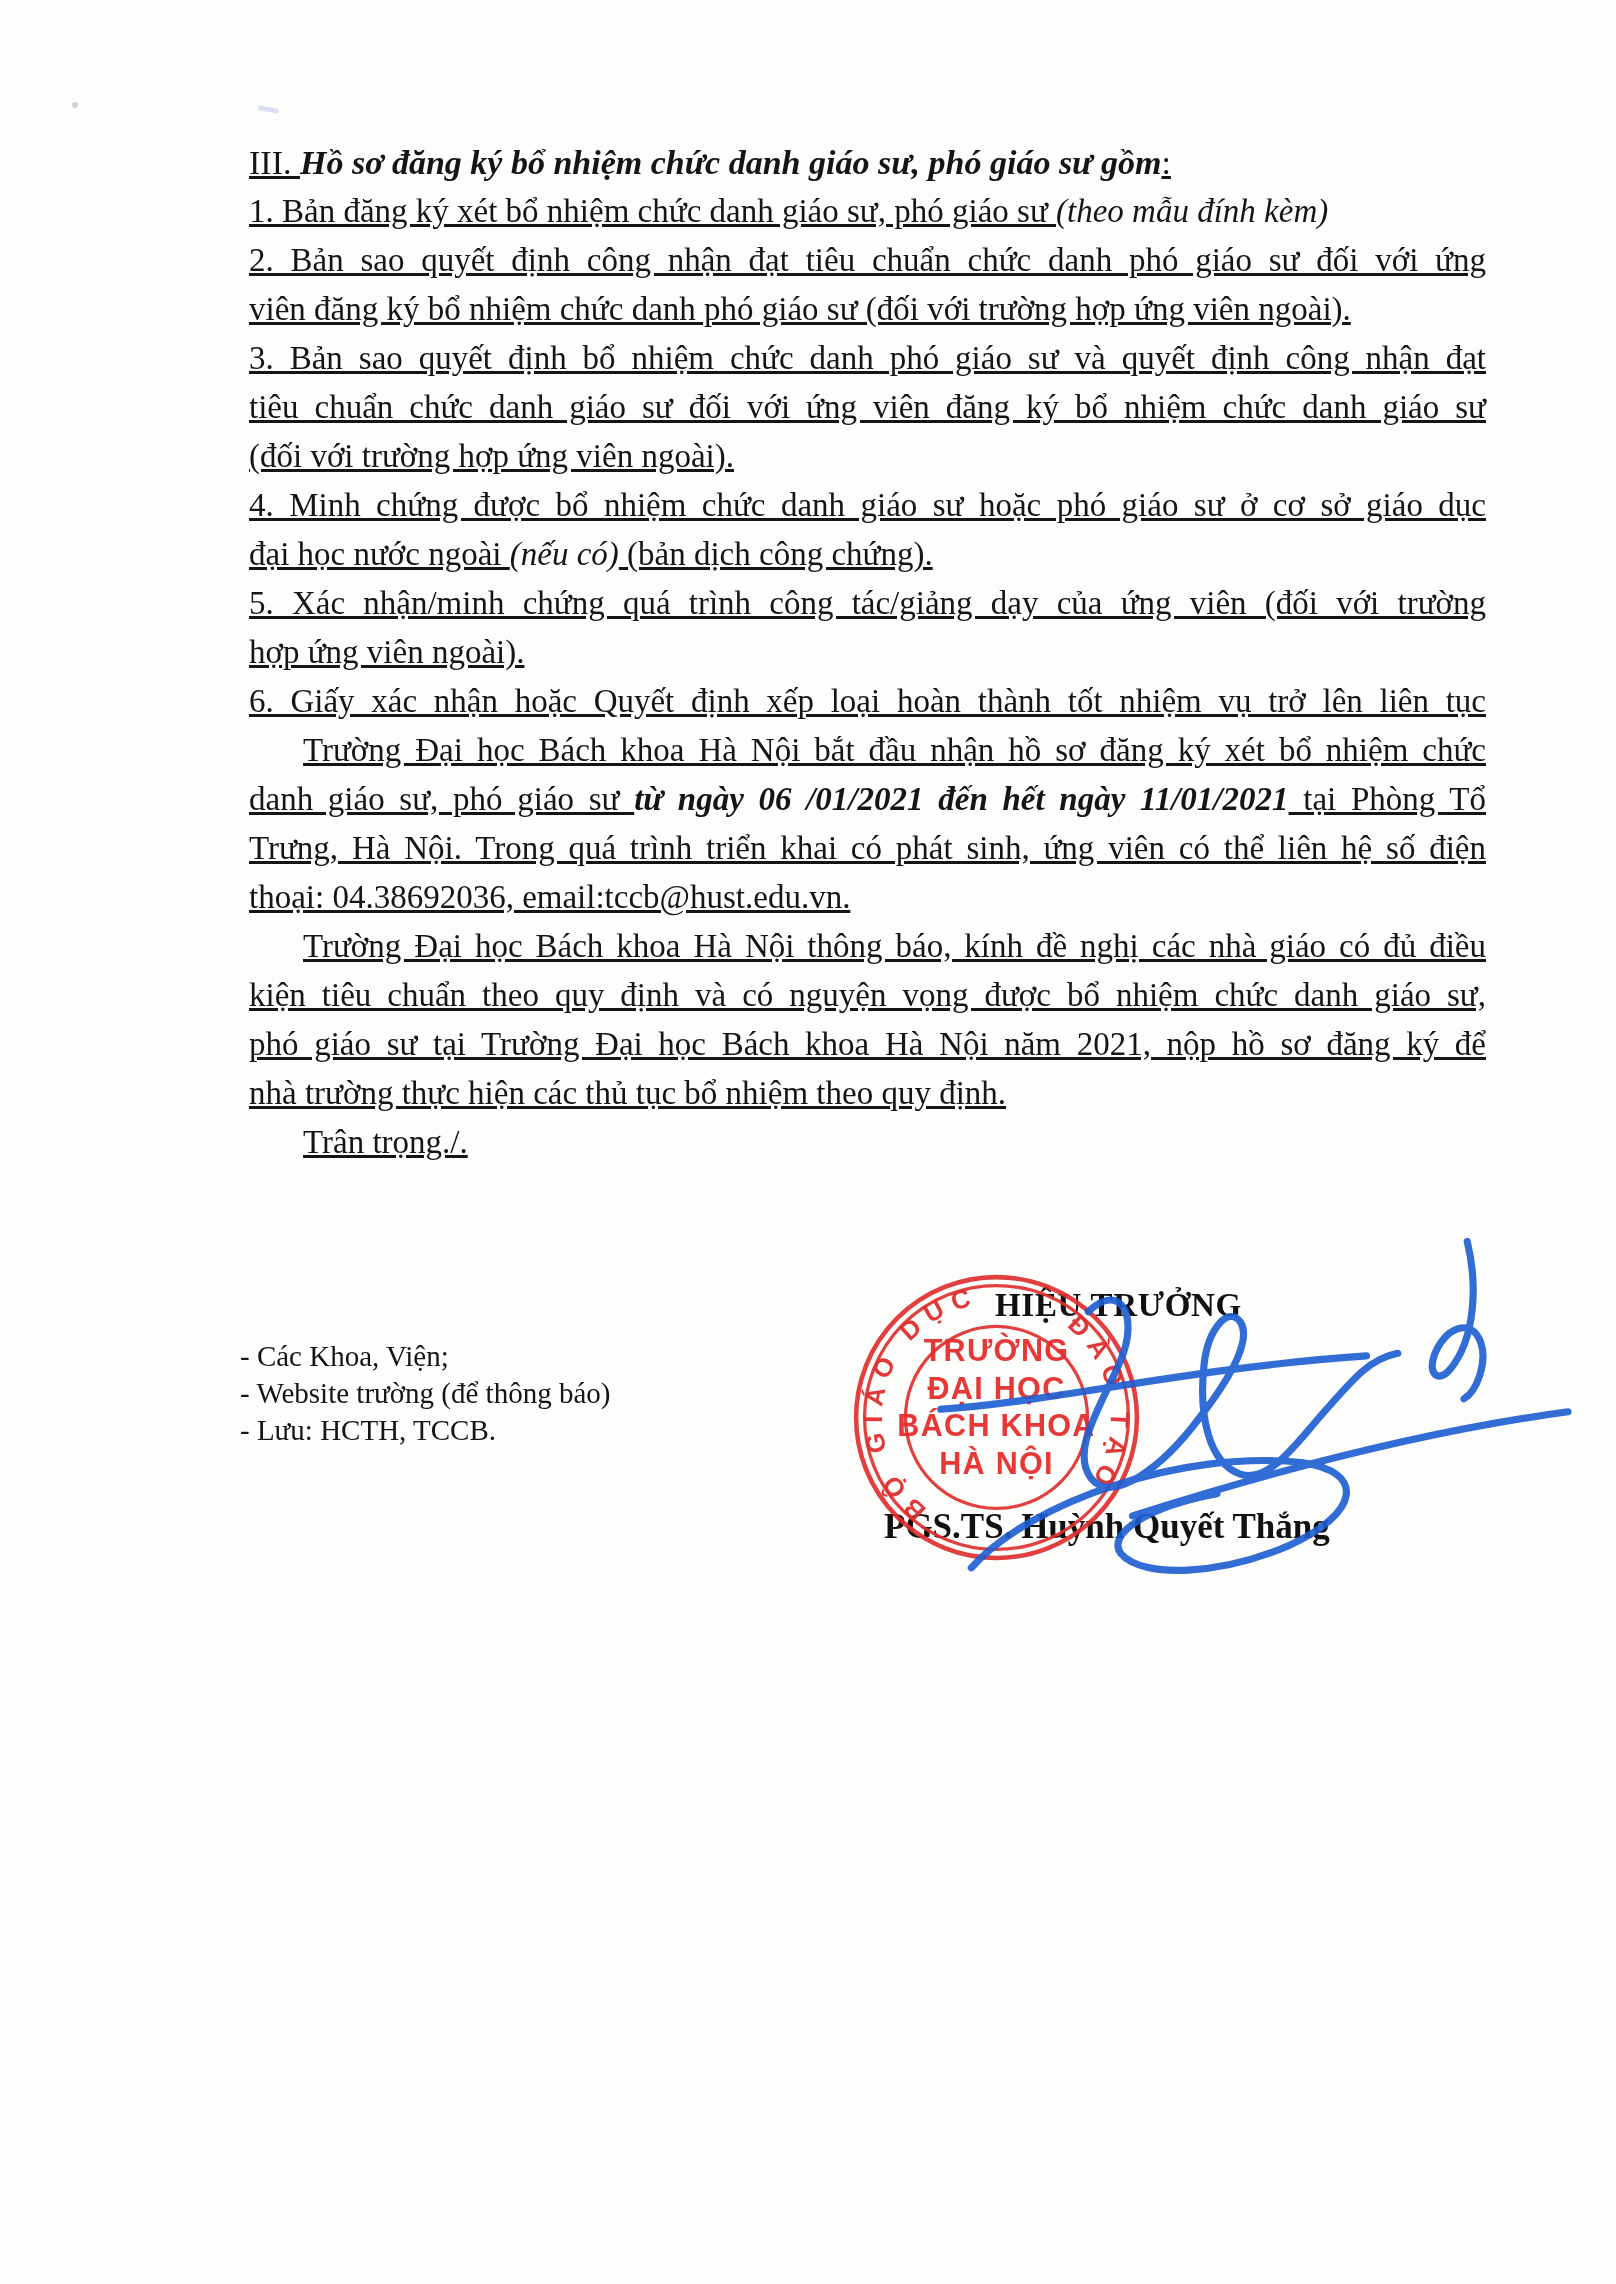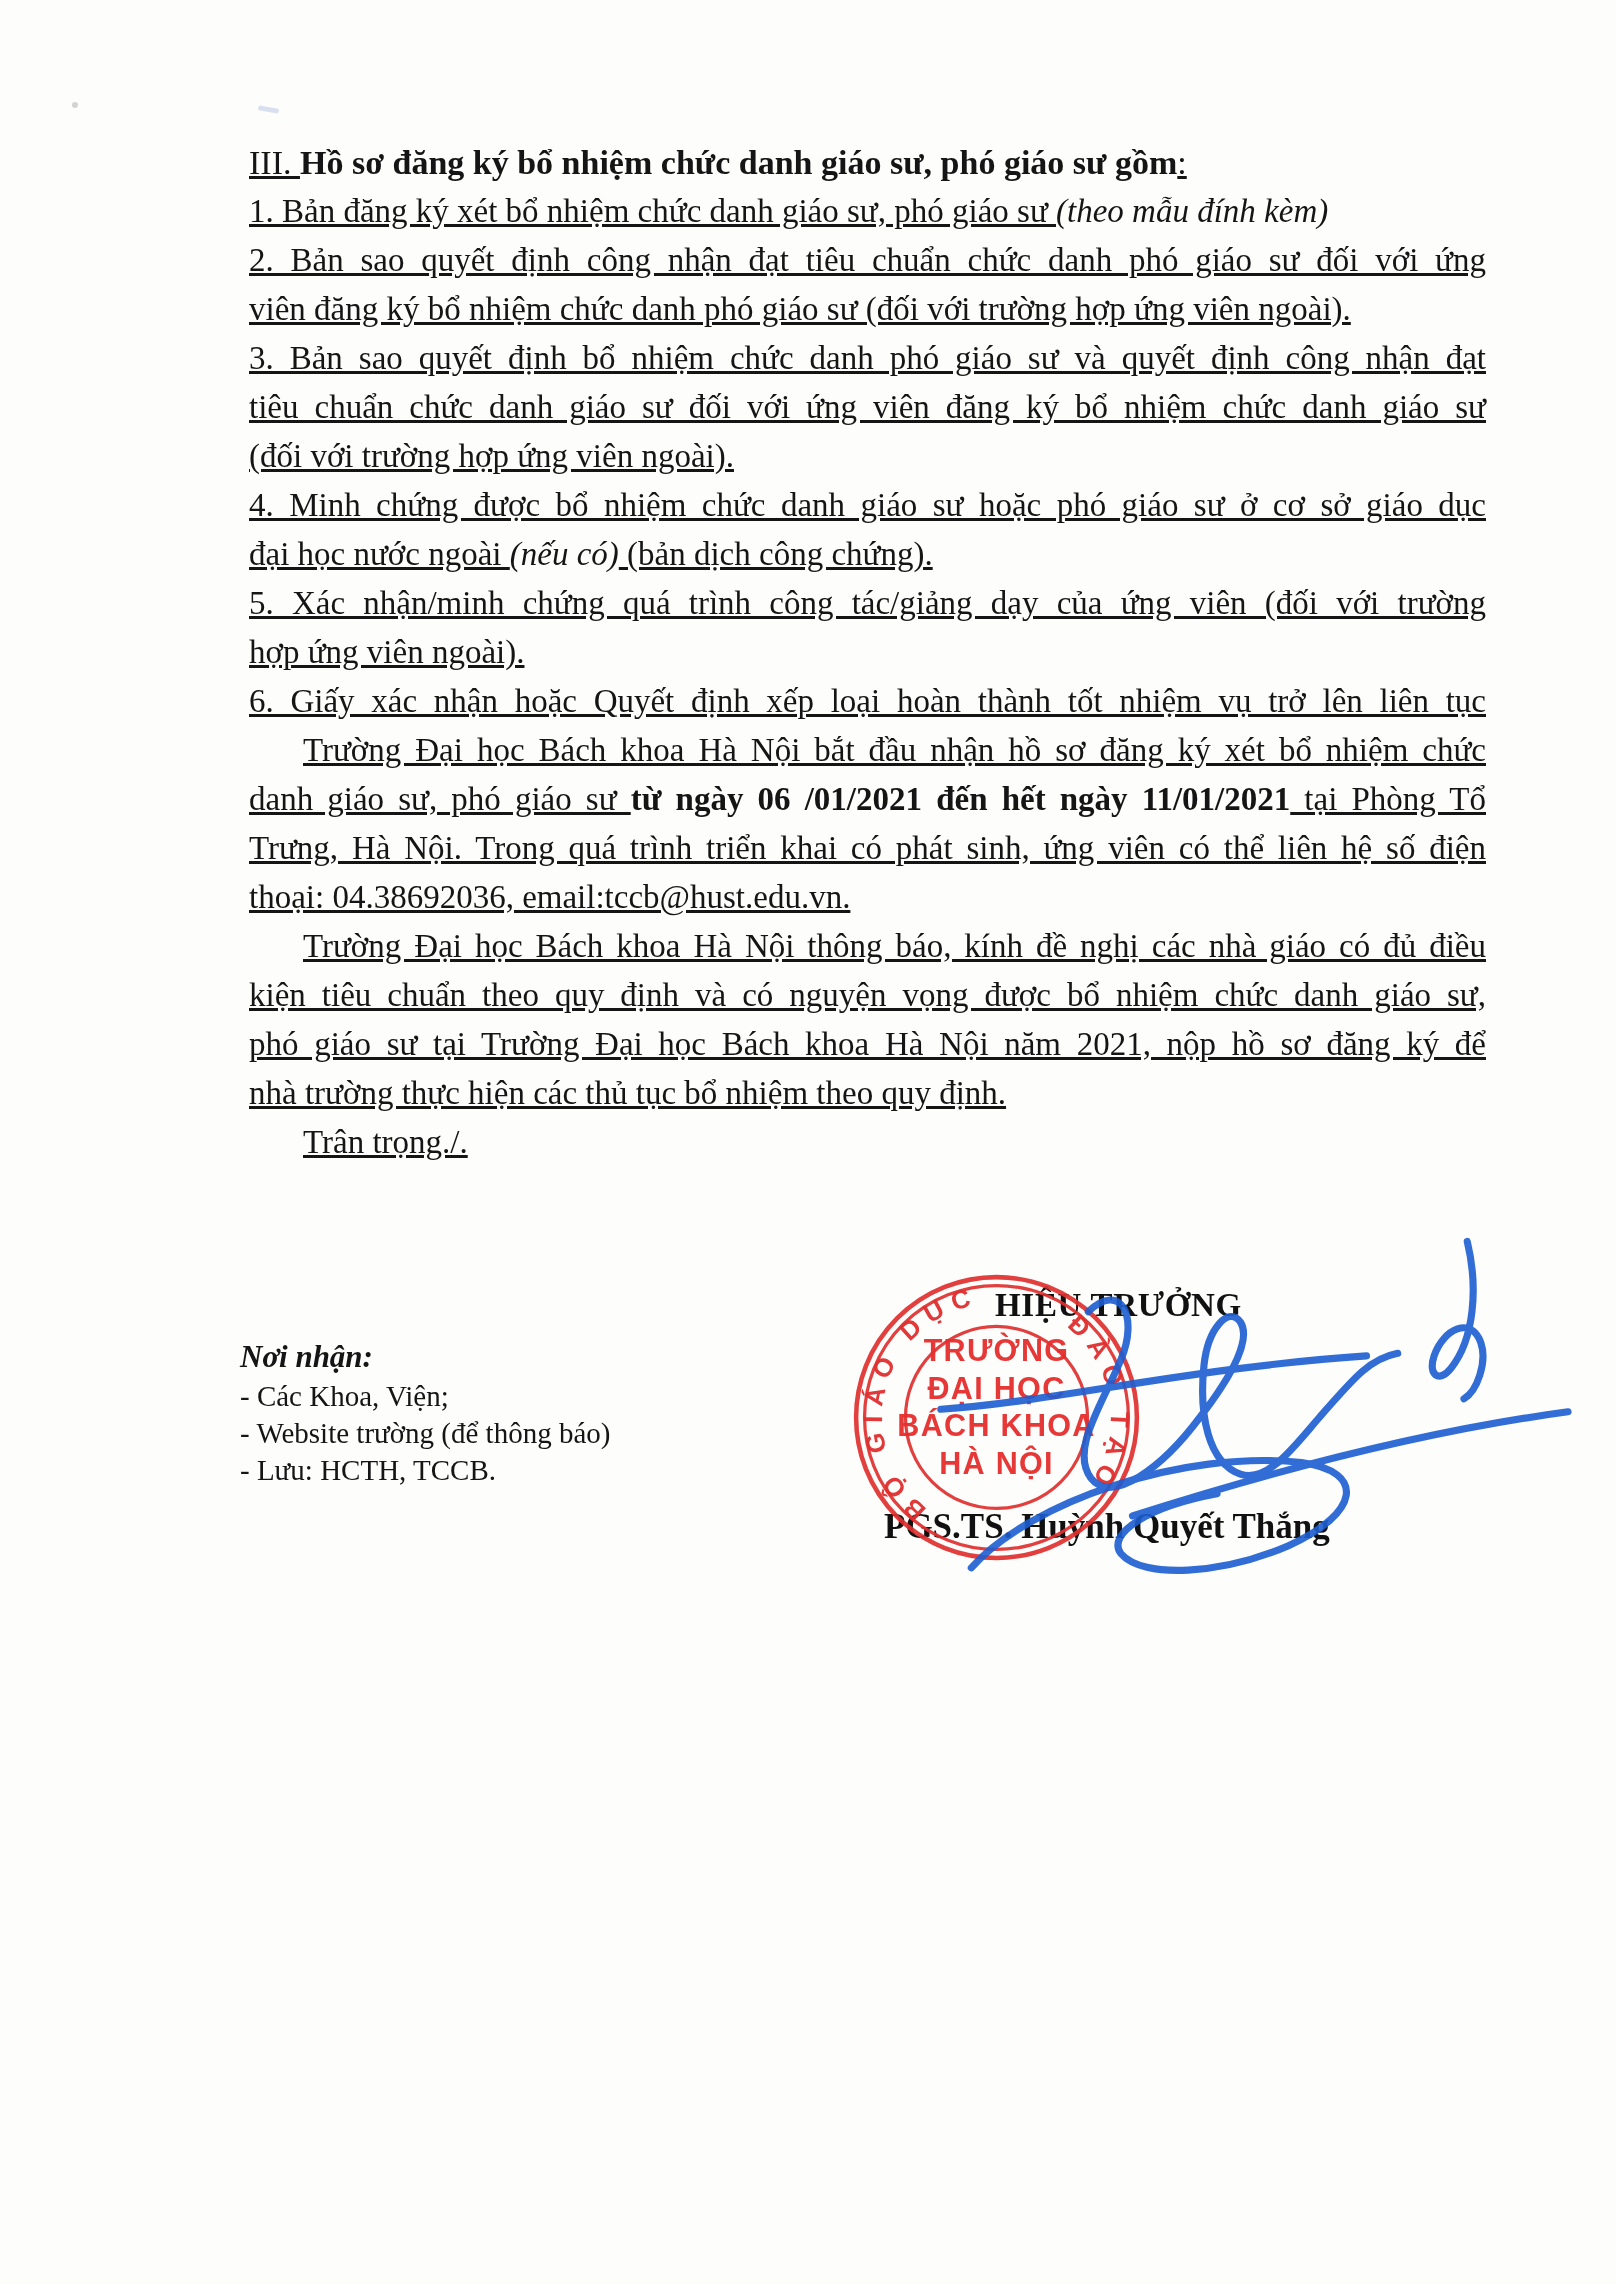--- a/index.html
+++ b/index.html
@@ -16,21 +16,21 @@
     position:absolute;left:249px;top:138px;width:1237px;
   }
   .line{
     height:49px;line-height:49px;font-size:33px;white-space:pre-wrap;
     color:#151515;
   }
   .line.title{font-size:34px;}
   .line.j{text-align:justify;text-align-last:justify;}
   .line.ind{text-indent:54px;}
   .r{font-style:normal;font-weight:normal;text-decoration:underline;}
-  .b{font-weight:bold;}
+  .b{font-weight:bold;font-style:italic;}
   .i{font-style:italic;text-align:right;}
   
   .recipients{
     position:absolute;left:240px;top:1338px;width:495px;
     font-size:29px;line-height:37px;color:#151515;
   }
   .recipients .head{font-weight:bold;font-style:italic;font-size:31px;margin-bottom:2.6px;}
   
   .sig-role{
     position:absolute;left:995px;top:1287px;
@@ -74,21 +74,20 @@
       <div class="line j"><span class="r">Trưng, Hà Nội. Trong quá trình triển khai có phát sinh, ứng viên có thể liên hệ số điện</span></div>
       <div class="line"><span class="r">thoại: 04.38692036, email:tccb@hust.edu.vn.</span></div>
       <div class="line j ind"><span class="r">Trường Đại học Bách khoa Hà Nội thông báo, kính đề nghị các nhà giáo có đủ điều</span></div>
       <div class="line j"><span class="r">kiện tiêu chuẩn theo quy định và có nguyện vọng được bổ nhiệm chức danh giáo sư,</span></div>
       <div class="line j"><span class="r">phó giáo sư tại Trường Đại học Bách khoa Hà Nội năm 2021, nộp hồ sơ đăng ký để</span></div>
       <div class="line"><span class="r">nhà trường thực hiện các thủ tục bổ nhiệm theo quy định.</span></div>
       <div class="line ind"><span class="r">Trân trọng./.</span></div>
     </div>
 
   <div class="recipients">
-    <div class="head">Nơi nhận:</div>
     <div>- Các Khoa, Viện;</div>
     <div>- Website trường (để thông báo)</div>
     <div>- Lưu: HCTH, TCCB.</div>
   </div>
 
   <div class="sig-role">HIỆU TRƯỞNG</div>
   <div class="sig-name">PGS.TS. Huỳnh Quyết Thắng</div>
 
   <svg class="stamp-svg" width="325" height="325" viewBox="0 0 500 500">
     <g fill="none" stroke="#e03030" opacity="0.92">

